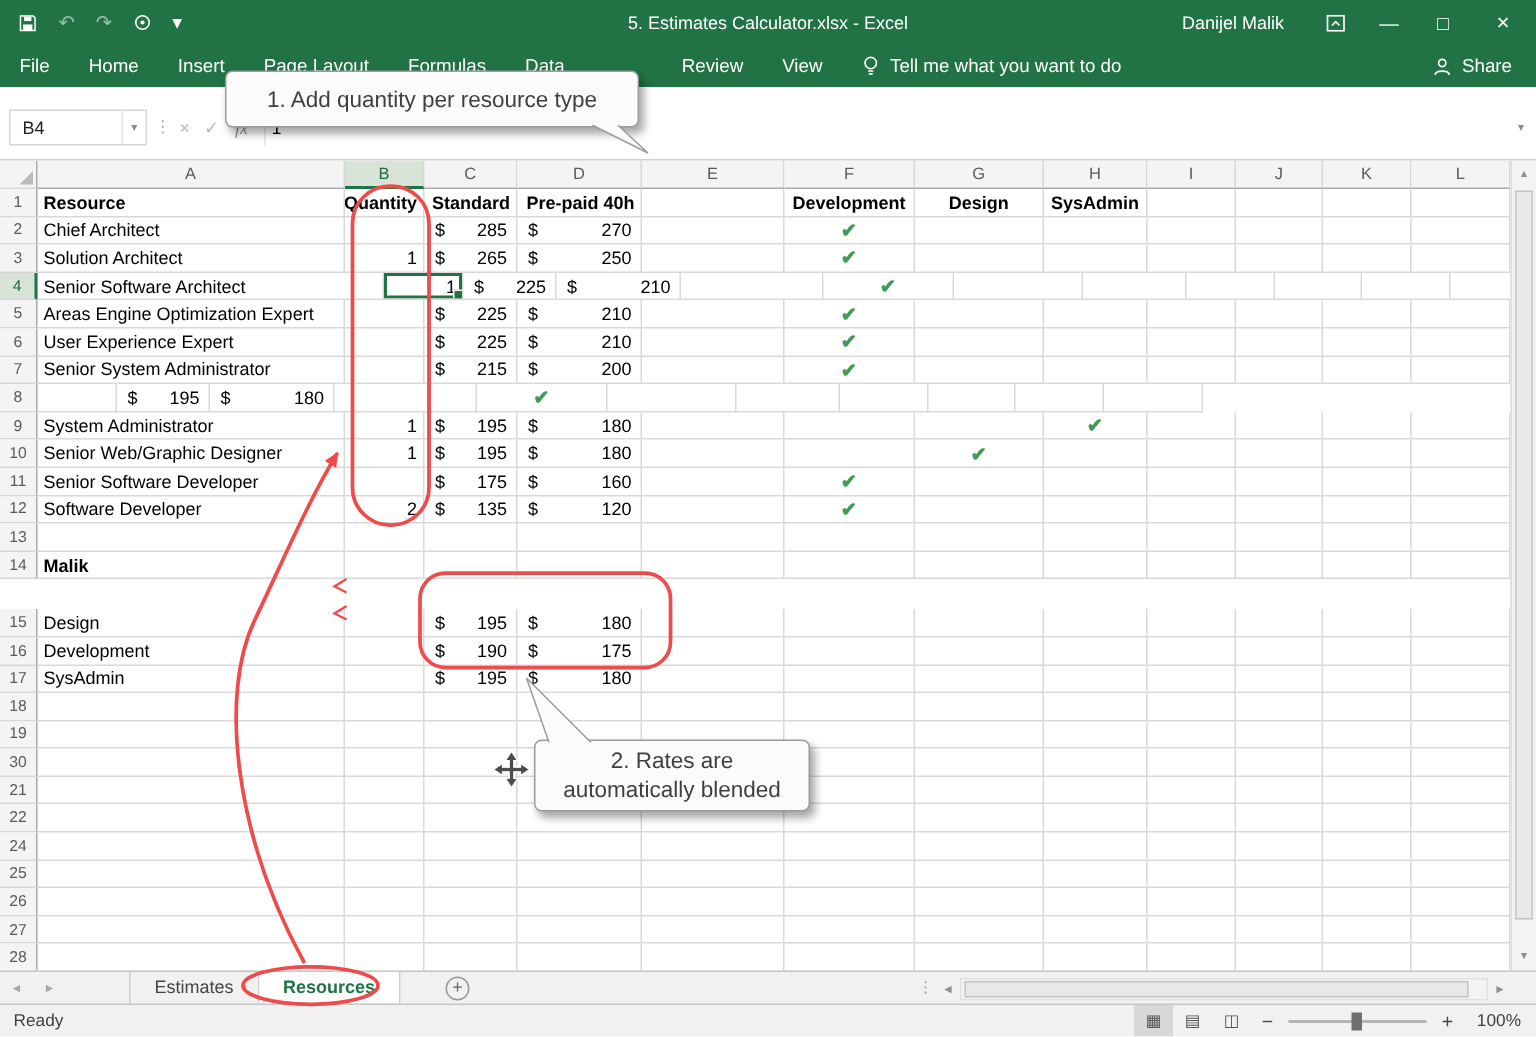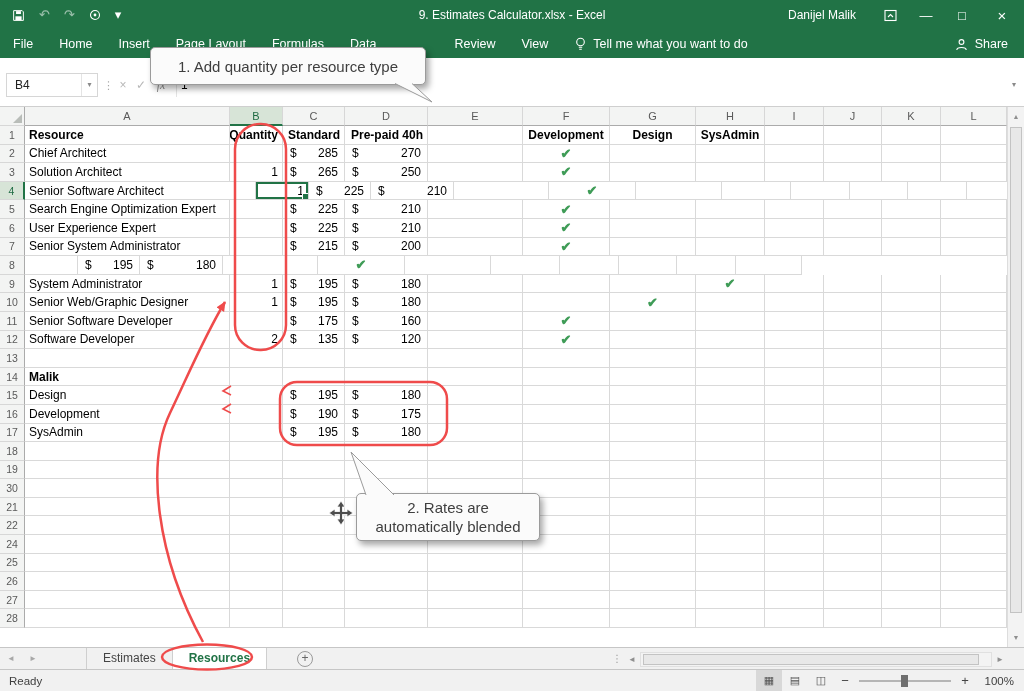--- a/index.html
+++ b/index.html
@@ -128,21 +128,21 @@
     <span class="tb-icon dim">↶</span>
     <span class="tb-icon dim">↷</span>
     <span class="tb-icon">
       <svg width="12" height="12" viewBox="0 0 12 12">
           <circle cx="6" cy="6" r="4.5" fill="none" stroke="#fff" stroke-width="1.1"></circle>
           <circle cx="6" cy="6" r="1.4" fill="#fff"></circle>
         </svg>
     </span>
     <span class="tb-icon">▾</span>
   </div>
-  <div class="win-title">9. Estimates Calculator.xlsx - Excel</div>
+  <div class="win-title">5. Estimates Calculator.xlsx - Excel</div>
   <div class="tb-right">
     <span class="tb-user">Danijel Malik</span>
     <span class="winbtn">
       <svg width="13" height="13" viewBox="0 0 13 13">
           <rect x="1" y="1.5" width="11" height="10" fill="none" stroke="#fff" stroke-width="1.1"></rect>
           <path d="M4 8 L6.5 5.5 L9 8" fill="none" stroke="#fff" stroke-width="1.1"></path>
         </svg>
     </span>
     <span class="winbtn">—</span>
     <span class="winbtn">□</span>
@@ -279,21 +279,21 @@
       <div class="cell check" style="width: 87px;">✔</div>
       <div class="cell" style="width: 86px;"></div>
       <div class="cell" style="width: 69px;"></div>
       <div class="cell" style="width: 59px;"></div>
       <div class="cell" style="width: 58px;"></div>
       <div class="cell" style="width: 59px;"></div>
       <div class="cell" style="width: 66px;"></div>
     </div>
     <div class="grow" style="height: 18.607px;">
       <div class="rowhdr">5</div>
-      <div class="cell" style="width: 205px;">Search Engine Optimization Expert</div>
+      <div class="cell" style="width: 205px;">Areas Engine Optimization Expert</div>
       <div class="cell" style="width: 53px;"></div>
       <div class="cell currency" style="width: 62px;">
         <span>$</span>
         <span>225</span>
       </div>
       <div class="cell currency" style="width: 83px;">
         <span>$</span>
         <span>210</span>
       </div>
       <div class="cell" style="width: 95px;"></div>
@@ -474,21 +474,21 @@
       <div class="cell" style="width: 83px;"></div>
       <div class="cell" style="width: 95px;"></div>
       <div class="cell" style="width: 87px;"></div>
       <div class="cell" style="width: 86px;"></div>
       <div class="cell" style="width: 69px;"></div>
       <div class="cell" style="width: 59px;"></div>
       <div class="cell" style="width: 58px;"></div>
       <div class="cell" style="width: 59px;"></div>
       <div class="cell" style="width: 66px;"></div>
     </div>
-    <div class="grow" style="height: 18.607px;">
+    <div class="grow" style="height: 18.607px; margin-top: 20px;">
       <div class="rowhdr">15</div>
       <div class="cell" style="width: 205px;">Design</div>
       <div class="cell" style="width: 53px;"></div>
       <div class="cell currency" style="width: 62px;">
         <span>$</span>
         <span>195</span>
       </div>
       <div class="cell currency" style="width: 83px;">
         <span>$</span>
         <span>180</span>

